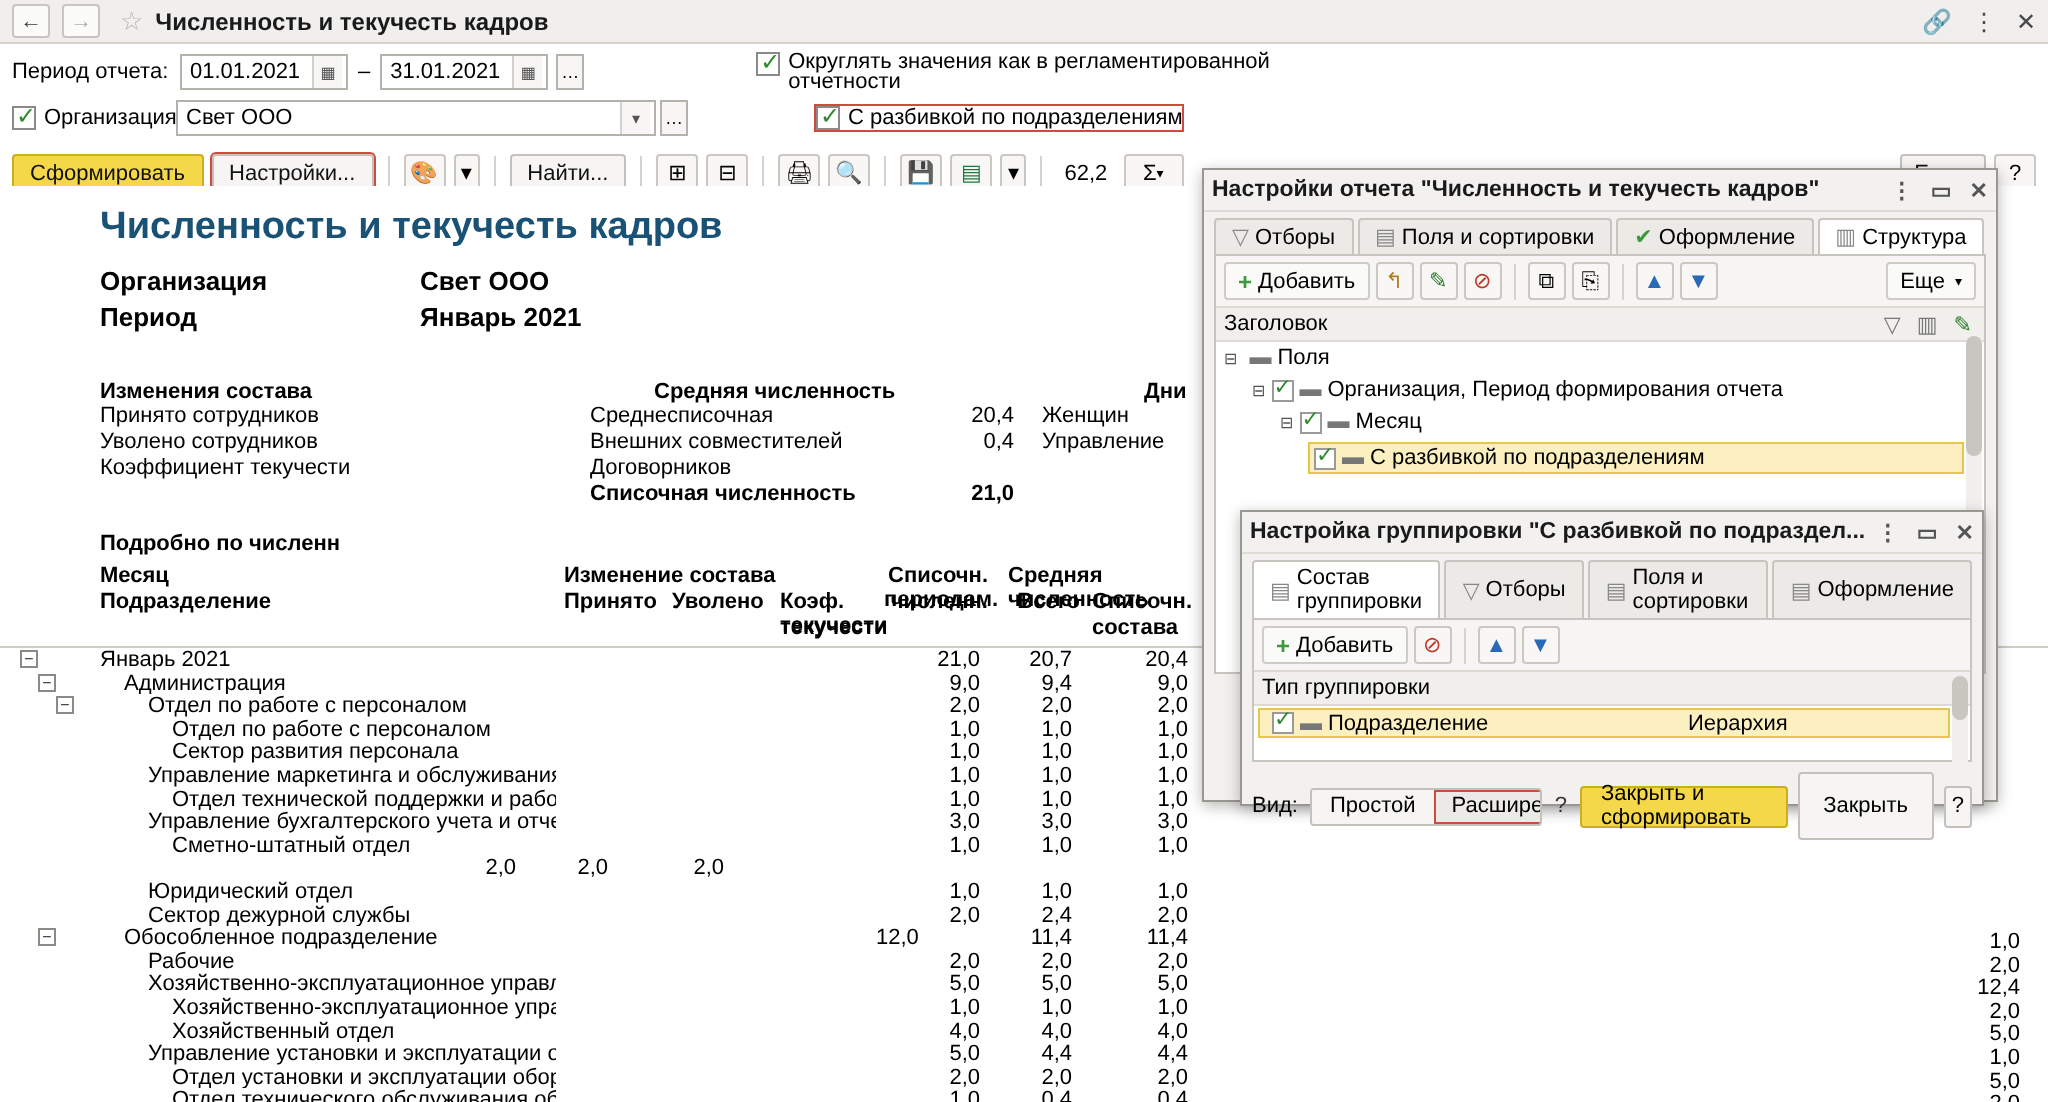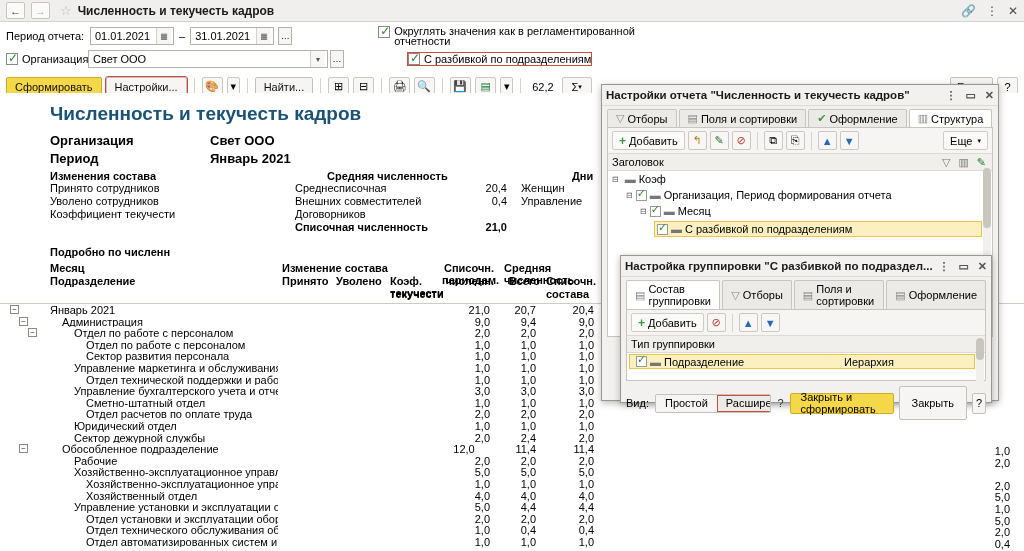--- a/index.html
+++ b/index.html
@@ -207,21 +207,21 @@
   </div>
 
   <div class="report">
     <div class="rtitle">Численность и текучесть кадров</div>
 
     <div style="padding-left:50px">
       <div class="rowline" style="margin-bottom:3px">
         <div style="width:160px;font-size:13px;font-weight:bold">Организация</div>
         <div style="font-size:13px;font-weight:bold">Свет ООО</div>
       </div>
-      <div class="rowline" style="margin-bottom:4px">
+      <div class="rowline" style="margin-bottom:24px">
         <div style="width:160px;font-size:13px;font-weight:bold">Период</div>
         <div style="font-size:13px;font-weight:bold">Январь 2021</div>
       </div>
 
       <div class="rowline">
         <div style="width:277px;font-weight:bold">Изменения состава</div>
         <div style="width:245px;font-weight:bold">Средняя численность</div>
         <div style="font-weight:bold">Дни</div>
       </div>
 
@@ -389,21 +389,20 @@
             <div style="width:54px"></div>
             <div style="width:54px"></div>
             <div style="width:52px"></div>
             <div style="width:52px;text-align:right">1,0</div>
             <div style="width:46px;text-align:right;padding-left:6px">1,0</div>
             <div style="width:58px;text-align:right;padding-left:6px">1,0</div>
             <div style="width:50px;text-align:right"></div>
           </div>
           <div class="rowline" style="height:11.6px;position:relative">
             <div style="width:46px;position:relative"></div>
-            <div style="width:232px;padding-left:40px;overflow:hidden;white-space:nowrap">Отдел расчетов по оплате труда</div>
             <div style="width:54px"></div>
             <div style="width:54px"></div>
             <div style="width:52px"></div>
             <div style="width:52px;text-align:right">2,0</div>
             <div style="width:46px;text-align:right;padding-left:6px">2,0</div>
             <div style="width:58px;text-align:right;padding-left:6px">2,0</div>
             <div style="width:50px;text-align:right"></div>
           </div>
           <div class="rowline" style="height:11.6px;position:relative">
             <div style="width:46px;position:relative"></div>
@@ -428,21 +427,21 @@
             <div style="width:50px;text-align:right"></div>
           </div>
           <div class="rowline" style="height:11.6px;position:relative">
             <div style="width:46px;position:relative">
               <span class="plusbox" style="left:19px;top:1px">−</span>
             </div>
             <div style="width:232px;padding-left:16px;overflow:hidden;white-space:nowrap">Обособленное подразделение</div>
             <div style="width:54px"></div>
             <div style="width:54px"></div>
             <div style="width:52px"></div>
-            <div style="width:52px;text-align:center">12,0</div>
+            <div style="width:52px;text-align:left">12,0</div>
             <div style="width:46px;text-align:right;padding-left:6px">11,4</div>
             <div style="width:58px;text-align:right;padding-left:6px">11,4</div>
             <div style="width:50px;text-align:right"></div>
           </div>
           <div class="rowline" style="height:11.6px;position:relative">
             <div style="width:46px;position:relative"></div>
             <div style="width:232px;padding-left:28px;overflow:hidden;white-space:nowrap">Рабочие</div>
             <div style="width:54px"></div>
             <div style="width:54px"></div>
             <div style="width:52px"></div>
@@ -534,20 +533,26 @@
             <div style="width:70px;text-align:right"></div>
             <div style="width:50px;text-align:right"></div>
             <div style="width:50px;text-align:right"></div>
             <div style="width:40px;text-align:right">1,0</div>
           </div>
           <div style="position:absolute;left:800px;top:11.6px;width:210px;display:flex;font-size:11px">
             <div style="width:70px;text-align:right"></div>
             <div style="width:50px;text-align:right"></div>
             <div style="width:50px;text-align:right"></div>
             <div style="width:40px;text-align:right">2,0</div>
+          </div>
+          <div style="position:absolute;left:800px;top:23.2px;width:210px;display:flex;font-size:11px">
+            <div style="width:70px;text-align:right"></div>
+            <div style="width:50px;text-align:right"></div>
+            <div style="width:50px;text-align:right"></div>
+            <div style="width:40px;text-align:right">12,4</div>
           </div>
           <div style="position:absolute;left:800px;top:34.8px;width:210px;display:flex;font-size:11px">
             <div style="width:70px;text-align:right"></div>
             <div style="width:50px;text-align:right"></div>
             <div style="width:50px;text-align:right"></div>
             <div style="width:40px;text-align:right">2,0</div>
           </div>
           <div style="position:absolute;left:800px;top:46.4px;width:210px;display:flex;font-size:11px">
             <div style="width:70px;text-align:right"></div>
             <div style="width:50px;text-align:right"></div>
@@ -644,21 +649,21 @@
           <span>▽</span>
           <span>▥</span>
           <span style="color:#2a7a2a">✎</span>
         </div>
       </div>
 
       <div id="tree-host">
           <div class="treerow" style="padding-left:4px;">
             <span style="font-size:8px;color:#555;margin-right:3px">⊟</span>
             <span class="node-dash">▬</span>
-            <span>Коэф</span>
+            <span>Поля</span>
           </div>
           <div class="treerow" style="padding-left:18px;">
             <span style="font-size:8px;color:#555;margin-right:3px">⊟</span>
             <span class="chkmini on"></span>
             <span class="node-dash">▬</span>
             <span>Организация, Период формирования отчета</span>
           </div>
           <div class="treerow" style="padding-left:32px;">
             <span style="font-size:8px;color:#555;margin-right:3px">⊟</span>
             <span class="chkmini on"></span>

